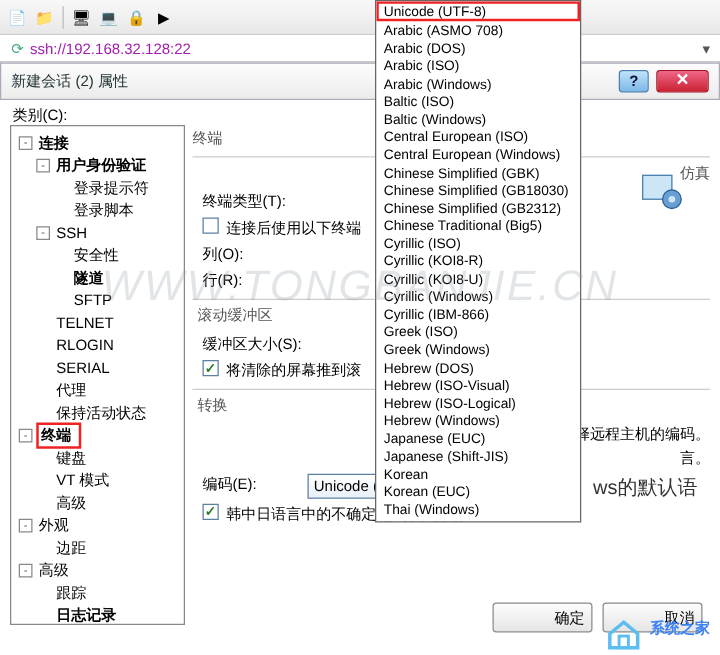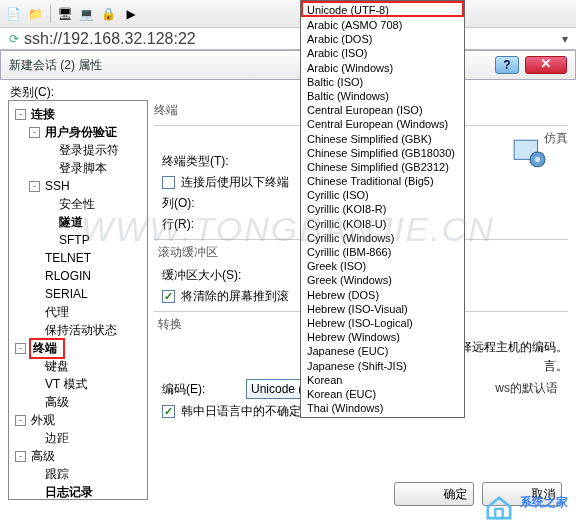--- a/index.html
+++ b/index.html
@@ -4,21 +4,21 @@
 <style>
 * { box-sizing: border-box; margin: 0; padding: 0; font-family: "Microsoft YaHei", "SimSun", sans-serif; font-size: 12px; }
 body { background: #fff; width: 576px; height: 524px; overflow: hidden; position: relative; }
 
 .toolbar { height: 28px; background: linear-gradient(#f8f8f8,#e8e8e8); border-bottom: 1px solid #ccc; display: flex; align-items: center; padding: 0 4px; gap: 2px; }
 .tb-icon { width: 20px; height: 20px; display: inline-flex; align-items: center; justify-content: center; border: 1px solid transparent; }
 .tb-sep { width: 1px; height: 18px; background: #bbb; margin: 0 2px; }
 .addr-icon { color: #4a8; }
 
 .address { height: 22px; background: #fff; border-bottom: 1px solid #bbb; display: flex; align-items: center; padding: 0 4px; }
-.addr-input { flex: 1; border: none; outline: none; font-size: 16px; color: #404040; }
+.addr-input { flex: 1; border: none; outline: none; font-size: 12px; color: #a21caf; }
 .addr-drop { width: 14px; text-align: center; color: #555; }
 
 .titlebar { height: 30px; background: linear-gradient(#fdfdfd,#ebebeb); border: 1px solid #aab; display: flex; align-items: center; padding: 0 8px; }
 .titlebar .title { flex: 1; color: #233; }
 .help-btn { width: 24px; height: 18px; background: linear-gradient(#bfe3fb,#7cb8e8); border: 1px solid #4a7fb0; border-radius: 3px; color: #113; text-align: center; line-height: 16px; margin-right: 6px; font-weight: bold; }
 .close-btn { width: 42px; height: 18px; background: linear-gradient(#e68,#c23); border: 1px solid #a12; border-radius: 3px; color: #fff; text-align: center; line-height: 14px; font-weight: bold; font-size: 13px; }
 
 .body-area { display: flex; padding: 6px 8px 0 8px; gap: 6px; height: 424px; }
 
 .cat-label { position: absolute; top: 84px; left: 10px; }
@@ -27,42 +27,42 @@
 .tree-item { display: flex; align-items: center; height: 18px; white-space: nowrap; }
 .tree-toggle { width: 11px; height: 11px; border: 1px solid #888; display: inline-flex; align-items: center; justify-content: center; font-size: 9px; line-height: 9px; margin-right: 3px; color: #555; background: #fff; }
 .tree-spacer { display: inline-block; }
 .tree-label { padding: 0 2px; }
 .bold { font-weight: bold; }
 .tree-label.hl { border: 2px solid #e22; padding: 0 6px 0 2px; }
 
 .right-pane { flex: 1; position: relative; }
 
 .group-title { color: #555; margin: 2px 0 6px 0; }
-.row { display: flex; align-items: center; margin: 4px 0 4px 8px; gap: 6px; }
+.row { display: flex; margin: 4px 0 4px 8px; gap: 6px; }
 .row label { min-width: 78px; }
 .checkbox { width: 13px; height: 13px; border: 1px solid #5a7fa0; display: inline-flex; align-items: center; justify-content: center; color: #2a7a2a; font-size: 11px; font-weight: bold; background: #fff; }
 .group-sep { height: 1px; background: #ccc; margin: 6px 0 4px 0; }
 
 .encoding-select { border: 1px solid #5a7fa0; background: linear-gradient(#fff,#e8f0f8); height: 20px; display: flex; align-items: center; padding: 0 4px; width: 160px; justify-content: space-between; }
 .encoding-select .arrow { background: linear-gradient(#cde,#9bd); border-left: 1px solid #5a7fa0; width: 16px; height: 18px; display: flex; align-items: center; justify-content: center; margin-right: -4px; }
 
 .dropdown-list { position: absolute; top: 0; left: 300px; width: 165px; background: #fff; border: 1px solid #666; z-index: 50; max-height: 418px; overflow: hidden; }
 .dropdown-list .item { padding: 1px 6px; height: 14.2px; line-height: 14px; font-size: 11px; white-space: nowrap; overflow: hidden; }
 .dropdown-list .item.selected { background: #fff; border: 2px solid #e22; padding: 0 4px; height: 16px; }
 
 .footer { position: absolute; bottom: 18px; right: 14px; display: flex; gap: 8px; }
 .btn { width: 80px; height: 24px; border: 1px solid #888; background: linear-gradient(#fdfdfd,#e5e5e5); border-radius: 3px; text-align: center; line-height: 22px; padding-left: 43px; }
 
 .watermark { position: absolute; left: 0; right: 0; top: 210px; text-align: center; font-size: 34px; color: rgba(150,160,170,0.28); font-family: Arial; letter-spacing: 2px; pointer-events: none; z-index: 100; font-style: italic; }
 .brand { position: absolute; right: 8px; bottom: 4px; display: flex; align-items: flex-start; gap: 6px; color: #3b82f6; font-size: 22px; font-weight: bold; z-index: 100; }
 .brand-icon { width: 30px; height: 26px; }
 .brand-icon svg { width: 100%; height: 100%; }
 
 .settings-icon { position: absolute; right: 30px; top: 136px; width: 34px; height: 34px; }
-.trail-text { position: absolute; right: 18px; top: 380px; font-size: 12px; color: #333; }
+.trail-text { position: absolute; right: 18px; top: 380px; font-size: 16px; color: #333; }
 </style>
 </head>
 <body>
 
 <div class="toolbar">
   <span class="tb-icon">📄</span>
   <span class="tb-icon">📁</span>
   <span class="tb-sep"></span>
   <span class="tb-icon">🖥</span>
   <span class="tb-icon">💻</span>

